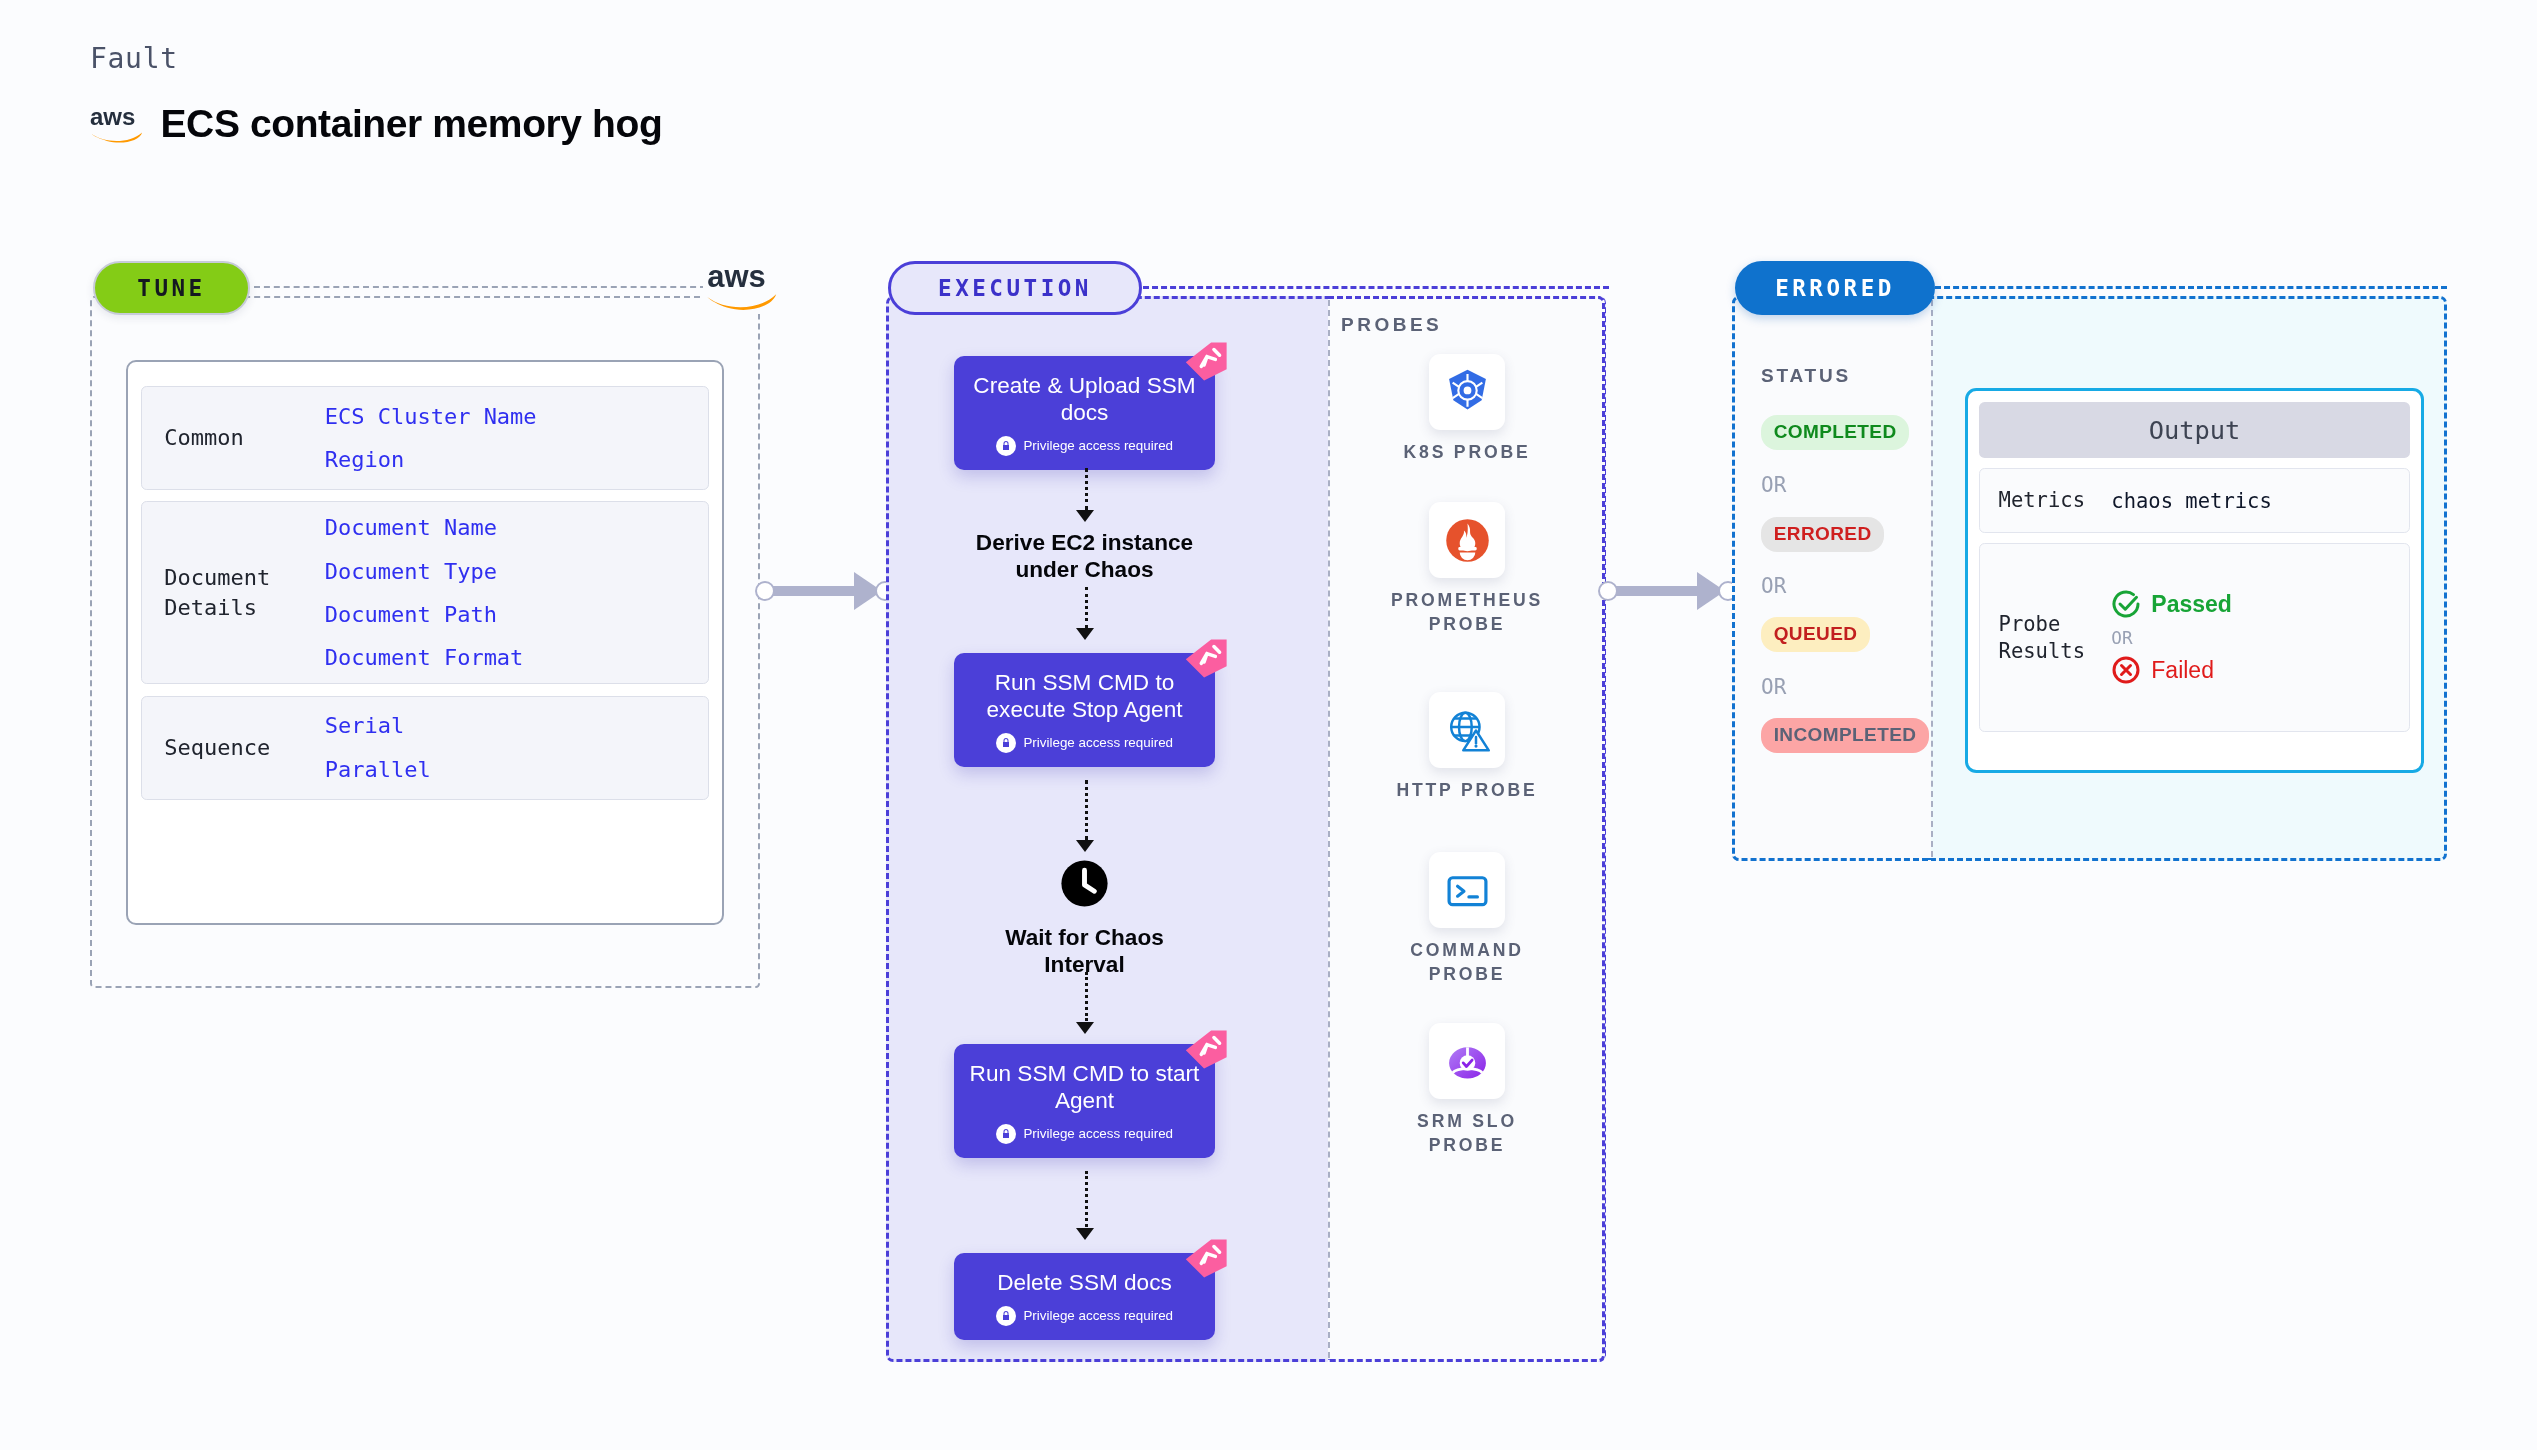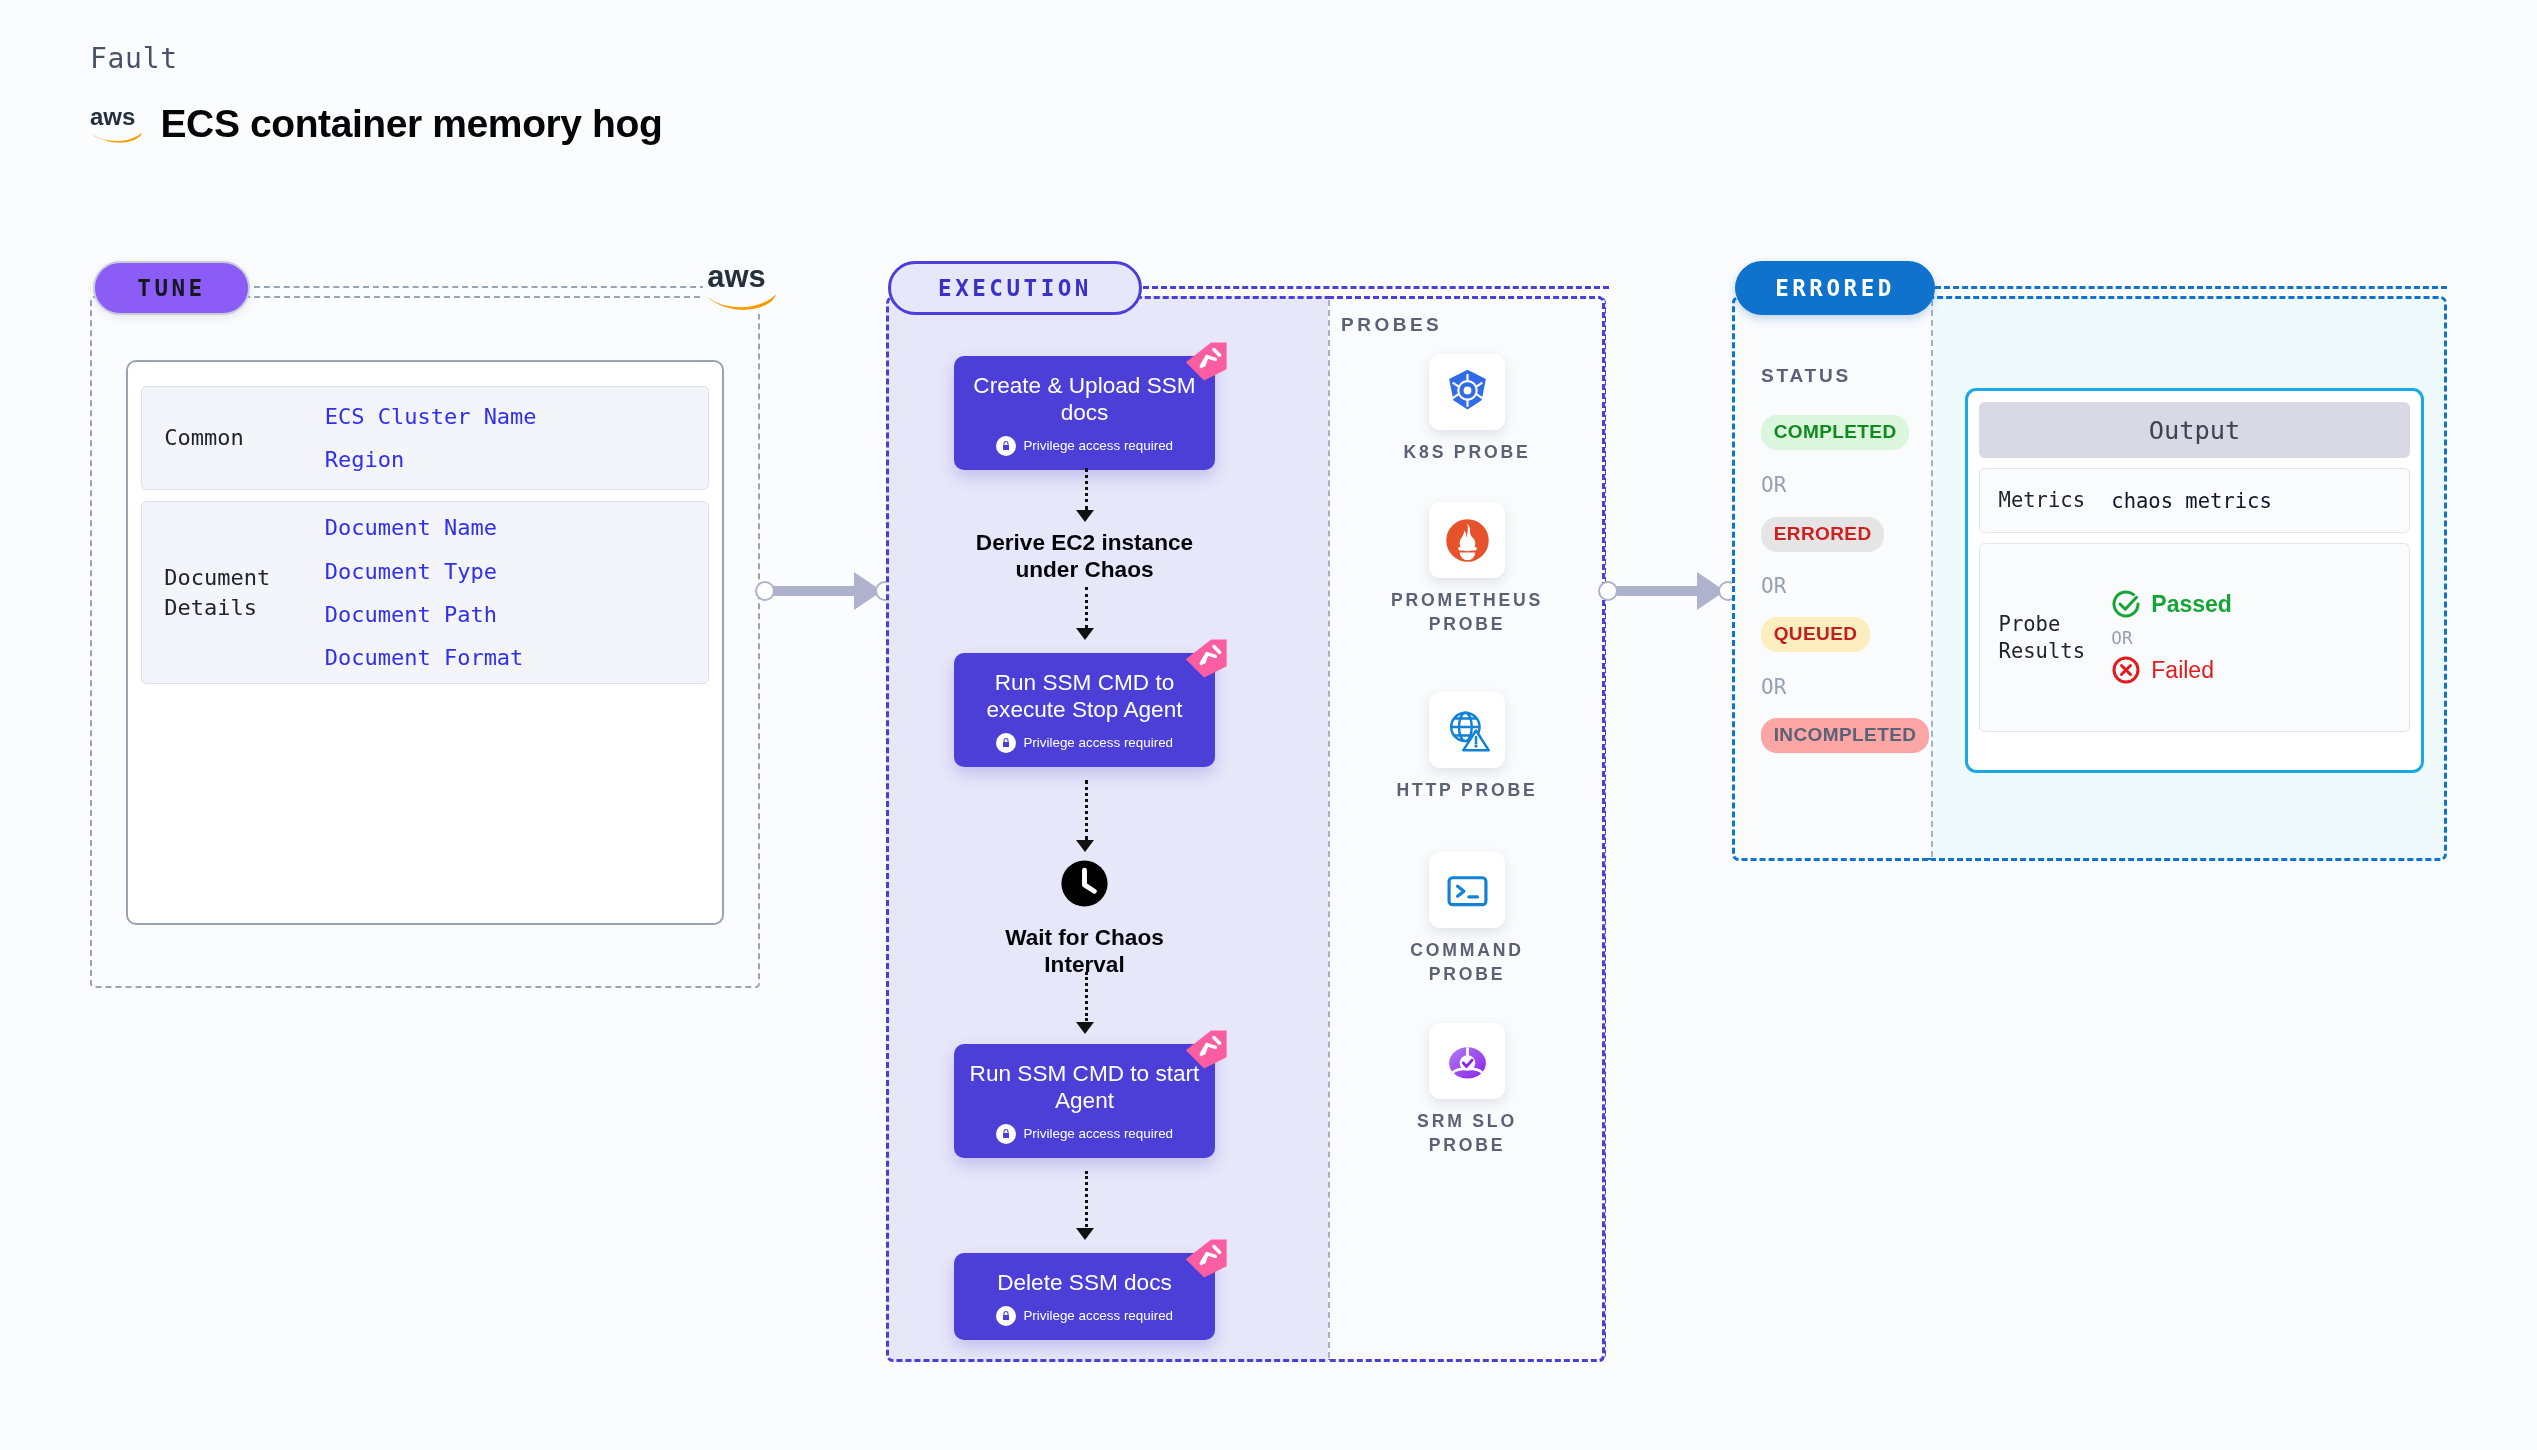--- a/index.html
+++ b/index.html
@@ -21,21 +21,21 @@
   .panel{position:absolute;box-sizing:border-box;}
   .pill{
     position:absolute;box-sizing:border-box;display:flex;align-items:center;justify-content:center;
     border-radius:42px;font-family:"DejaVu Sans Mono",monospace;font-weight:bold;
     letter-spacing:3.5px;z-index:6;
   }
 
   
   #tune-panel{left:90px;top:296px;width:670px;height:692px;
     border:2.1px dashed #9aa3b5;border-radius:4.2px;background:#fbfcfe;}
-  #tune-pill{left:93px;top:261px;width:157px;height:54px;background:#8b5cf6;
+  #tune-pill{left:93px;top:261px;width:157px;height:54px;background:#84cc16;
     border:2.1px solid #c7cbd8;color:#141821;font-size:22.6px;
     box-shadow:0 2.8px 8.5px rgba(40,50,80,.10);}
   #tune-dash{position:absolute;left:254px;top:286px;width:452px;height:0;
     border-top:2.8px dashed #9aa3b5;z-index:4;}
   #aws-logo-corner{position:absolute;left:703px;top:256px;width:76px;height:58px;background:#fbfcfe;z-index:5;}
 
   .ui-card{position:absolute;left:126px;top:360px;width:598px;height:565px;
     background:#fff;border:2.1px solid #9aa3b5;border-radius:10px;box-sizing:border-box;padding:12.7px;}
   .ui-head{height:69px;background:#d8d9e4;border-radius:5.6px;display:flex;align-items:center;justify-content:center;
     font-family:"DejaVu Sans Mono",monospace;font-size:27px;color:#2d3342;}
@@ -158,20 +158,27 @@
   <div class="ui-group" style="height:183px">
     <div class="glabel">Document<br>Details</div>
     <div class="gvals">
       <div class="gval">Document Name</div>
       <div class="gval">Document Type</div>
       <div class="gval">Document Path</div>
       <div class="gval">Document Format</div>
     </div>
   </div>
 
+  <div class="ui-group" style="height:104px">
+    <div class="glabel">Sequence</div>
+    <div class="gvals">
+      <div class="gval">Serial</div>
+      <div class="gval">Parallel</div>
+    </div>
+  </div>
 </div>
 
 <div class="panel-arrow" style="left:755px;top:572px;width:141px;">
   <div class="pa-line" style="left:10px;width:99px;"></div>
   <div class="pa-head" style="left:99px;"></div>
   <div class="pa-dot" style="left:0;"></div>
   <div class="pa-dot" style="left:120px;"></div>
 </div>
 
 <div id="exec-dash"></div>

